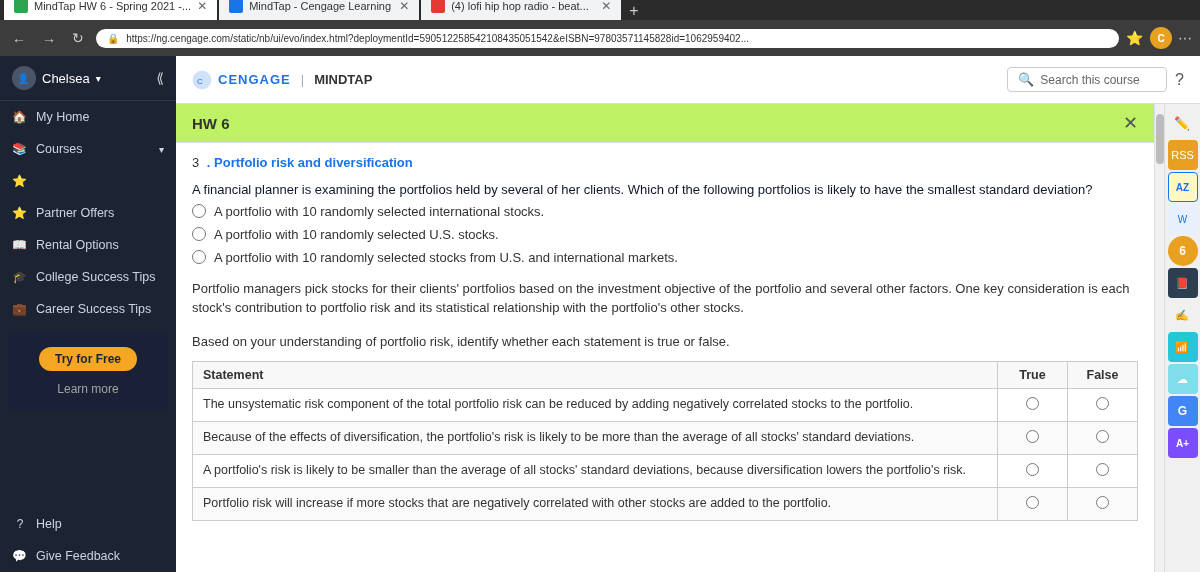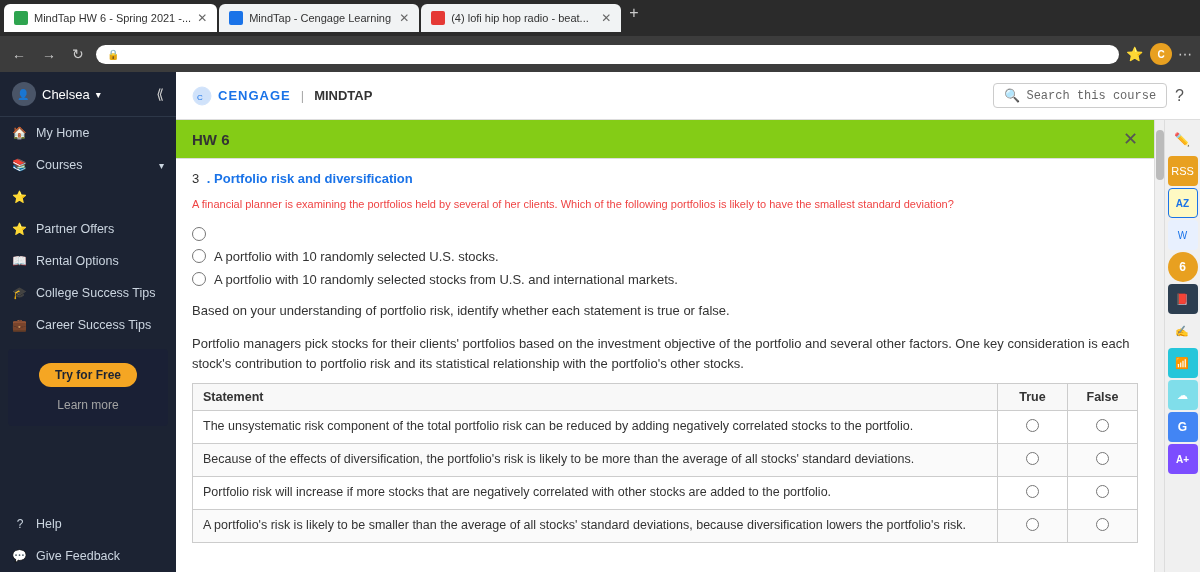--- a/index.html
+++ b/index.html
@@ -1,20 +1,20 @@
 <!DOCTYPE html>
 <html><head>
   <meta charset="utf-8">
   <style>
     * { margin: 0; padding: 0; box-sizing: border-box; }
     body { font-family: Arial, sans-serif; font-size: 13px; background: #fff; width: 1200px; height: 572px; overflow: hidden; display: flex; flex-direction: column; }
 
     
     .browser-chrome { background: #3c3c3c; }
-    .tab-bar { display: flex; align-items: flex-start; background: #2b2b2b; height: 36px; padding: 4px 4px 0; gap: 2px; }
+    .tab-bar { display: flex; align-items: flex-end; background: #2b2b2b; height: 20px; padding: 20px 4px 0; gap: 2px; }
     .tab { display: flex; align-items: center; background: #f1f3f4; border-radius: 6px 6px 0 0; padding: 0 10px; height: 28px; font-size: 11px; color: #333; gap: 6px; min-width: 200px; max-width: 240px; }
     .tab.active { background: #fff; }
     .tab-favicon { width: 14px; height: 14px; border-radius: 2px; flex-shrink: 0; }
     .tab-favicon.green { background: #2ea44f; }
     .tab-favicon.blue { background: #1a73e8; }
     .tab-favicon.red { background: #e53935; }
     .tab-title { flex: 1; overflow: hidden; text-overflow: ellipsis; white-space: nowrap; }
     .tab-close { color: #666; font-size: 12px; cursor: pointer; }
     .tab-new { background: transparent; border: none; color: #ccc; font-size: 16px; padding: 0 6px; cursor: pointer; }
     .address-bar { display: flex; align-items: center; background: #3c3c3c; padding: 4px 8px; gap: 8px; height: 36px; }
@@ -44,30 +44,30 @@
     .learn-more-link { color: #a3a3a3; font-size: 12px; text-decoration: none; cursor: pointer; display: block; padding: 4px 0; }
     .sidebar-bottom { margin-top: auto; }
 
     
     .main-area { flex: 1; display: flex; flex-direction: column; overflow: hidden; }
     .top-header { display: flex; align-items: center; background: #fff; border-bottom: 1px solid #ddd; padding: 0 16px; height: 48px; flex-shrink: 0; }
     .logo-area { display: flex; align-items: center; gap: 6px; }
     .header-spacer { flex: 1; }
     .search-box { display: flex; align-items: center; border: 1px solid #ccc; border-radius: 4px; padding: 4px 10px; gap: 6px; background: #fff; min-width: 160px; }
     .search-icon { color: #666; font-size: 13px; }
-    .search-text { font-size: 12px; color: #666; font-family: Liberation Mono, monospace; }
+    .search-text { font-size: 12px; color: #666; }
     .help-btn { background: none; border: none; color: #555; font-size: 16px; cursor: pointer; margin-left: 8px; }
     .main-content { flex: 1; overflow-y: auto; padding: 0; position: relative; }
-    .hw-header { display: flex; align-items: center; justify-content: space-between; padding: 8px 16px; border-bottom: 1px solid #ddd; background: #84cc16; }
+    .hw-header { display: flex; align-items: center; justify-content: space-between; padding: 8px 16px; border-bottom: 1px solid #ddd; background: #bef264; }
     .hw-title { font-size: 15px; font-weight: bold; color: #333; }
     .close-hw-btn { background: none; border: none; font-size: 18px; color: #555; cursor: pointer; }
     .content-scroll { padding: 12px 16px; }
     .question-heading { font-size: 13px; color: #1a73e8; font-weight: bold; margin-bottom: 10px; }
     .question-heading span { color: #333; font-weight: normal; margin-right: 4px; }
-    .question-text { font-size: 11px; color: #ef4444; line-height: 1.5; margin-bottom: 14px; }
+    .question-text { font-size: 13px; color: #0f172a; line-height: 1.5; margin-bottom: 4px; }
     .radio-option { display: flex; align-items: center; gap: 8px; margin-bottom: 8px; }
     .radio-option input[type=radio] { width: 14px; height: 14px; flex-shrink: 0; }
     .radio-label { font-size: 13px; color: #333; }
     .explanation-text { font-size: 13px; color: #333; line-height: 1.5; margin: 14px 0 10px; }
     .true-false-table { width: 100%; border-collapse: collapse; margin-top: 8px; font-size: 12.5px; padding-left: 16px; }
     .true-false-table th { background: #f8f8f8; border: 1px solid #ccc; padding: 6px 10px; text-align: left; font-weight: bold; color: #333; }
     .true-false-table th.center { text-align: center; width: 70px; }
     .true-false-table td { border: 1px solid #ccc; padding: 8px 10px; color: #333; vertical-align: top; }
     .true-false-table td.center { text-align: center; vertical-align: middle; }
     .true-false-table tr:nth-child(even) { background: #fafafa; }
@@ -108,20 +108,21 @@
       <span class="tab-close">✕</span>
     </div>
     <button class="tab-new">+</button>
   </div>
   <div class="address-bar">
     <button class="nav-btn">←</button>
     <button class="nav-btn">→</button>
     <button class="nav-btn">↻</button>
     <div class="url-box">
       <span class="url-lock">🔒</span>
+      <span style="font-size:10px;color:#333;overflow:hidden;text-overflow:ellipsis;white-space:nowrap;max-width:700px;">https://ng.cengage.com/static/nb/ui/evo/index.html?deploymentId=590512258542108435051542&amp;eISBN=97803571145828id=1062959402...</span>
     </div>
     <div class="browser-icons">
       <button class="browser-icon-btn">⭐</button>
       <button class="browser-icon-btn">
         <div class="avatar-circle">C</div>
       </button>
       <button class="browser-icon-btn">⋯</button>
     </div>
   </div>
 </div>
@@ -209,32 +210,33 @@
         <div class="hw-header">
           <span class="hw-title">HW 6</span>
           <button class="close-hw-btn">✕</button>
         </div>
         <div class="content-scroll">
           <p class="question-heading"><span>3</span> . <span style="color:#1a73e8;font-weight:bold;">Portfolio risk and diversification</span></p>
           <p class="question-text">A financial planner is examining the portfolios held by several of her clients. Which of the following portfolios is likely to have the smallest standard deviation?</p>
 
           <div class="radio-option">
             <input type="radio" name="q3" id="opt1" style="">
+            <label for="opt1" class="radio-label">A portfolio with 10 randomly selected international stocks.</label>
           </div>
           <div class="radio-option">
             <input type="radio" name="q3" id="opt2" style="">
             <label for="opt2" class="radio-label">A portfolio with 10 randomly selected U.S. stocks.</label>
           </div>
           <div class="radio-option">
             <input type="radio" name="q3" id="opt3" style="">
             <label for="opt3" class="radio-label">A portfolio with 10 randomly selected stocks from U.S. and international markets.</label>
           </div>
 
+          <p class="explanation-text">Portfolio managers pick stocks for their clients' portfolios based on the investment objective of the portfolio and several other factors. One key consideration is each stock's contribution to portfolio risk and its statistical relationship with the portfolio's other stocks.</p>
           <p class="explanation-text">Based on your understanding of portfolio risk, identify whether each statement is true or false.</p>
-          <p class="explanation-text">Portfolio managers pick stocks for their clients' portfolios based on the investment objective of the portfolio and several other factors. One key consideration is each stock's contribution to portfolio risk and its statistical relationship with the portfolio's other stocks.</p>
 
           <table class="true-false-table">
             <thead>
               <tr>
                 <th>Statement</th>
                 <th class="center">True</th>
                 <th class="center">False</th>
               </tr>
             </thead>
             <tbody id="table-body">
@@ -242,28 +244,28 @@
       <td>The unsystematic risk component of the total portfolio risk can be reduced by adding negatively correlated stocks to the portfolio.</td>
       <td class="center"><input type="radio" name="tf0" style=""></td>
       <td class="center"><input type="radio" name="tf0" style=""></td>
     </tr>
                 <tr>
       <td>Because of the effects of diversification, the portfolio's risk is likely to be more than the average of all stocks' standard deviations.</td>
       <td class="center"><input type="radio" name="tf1" style=""></td>
       <td class="center"><input type="radio" name="tf1" style=""></td>
     </tr>
                 <tr>
+      <td>A portfolio's risk is likely to be smaller than the average of all stocks' standard deviations, because diversification lowers the portfolio's risk.</td>
+      <td class="center"><input type="radio" name="tf2" style=""></td>
+      <td class="center"><input type="radio" name="tf2" style=""></td>
+    </tr>
+                <tr>
       <td>Portfolio risk will increase if more stocks that are negatively correlated with other stocks are added to the portfolio.</td>
       <td class="center"><input type="radio" name="tf3" style=""></td>
       <td class="center"><input type="radio" name="tf3" style=""></td>
-    </tr>
-                <tr>
-      <td>A portfolio's risk is likely to be smaller than the average of all stocks' standard deviations, because diversification lowers the portfolio's risk.</td>
-      <td class="center"><input type="radio" name="tf2" style=""></td>
-      <td class="center"><input type="radio" name="tf2" style=""></td>
     </tr>
               </tbody>
           </table>
         </div>
       </div>
 
       <div class="scroll-track">
         <div class="scroll-thumb"></div>
       </div>
 

